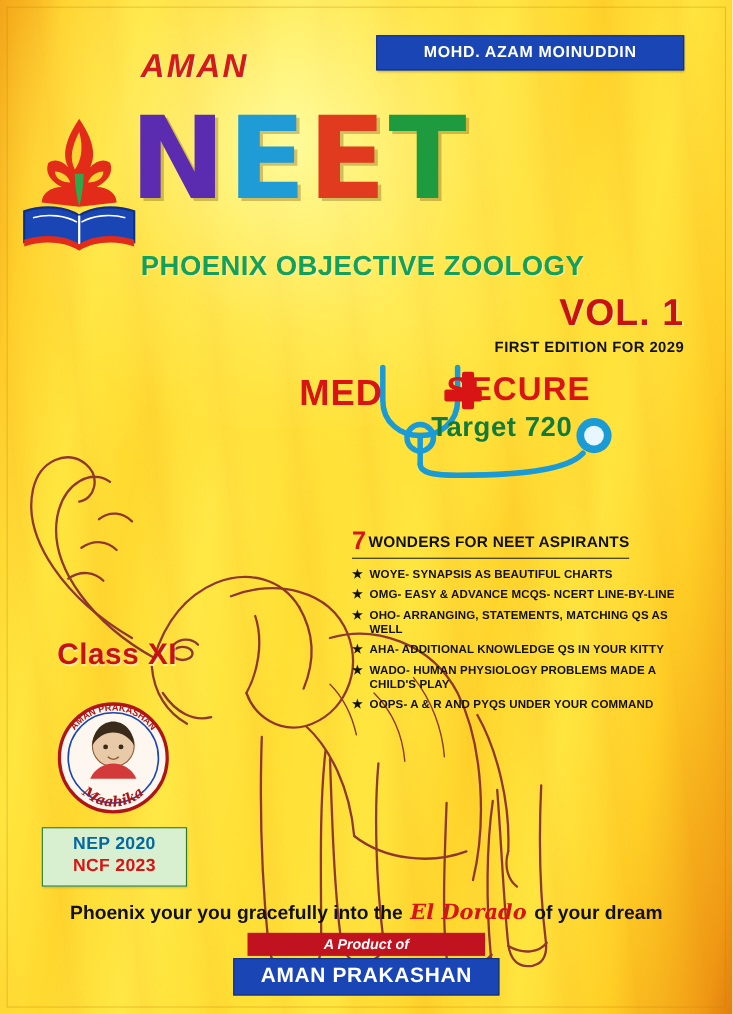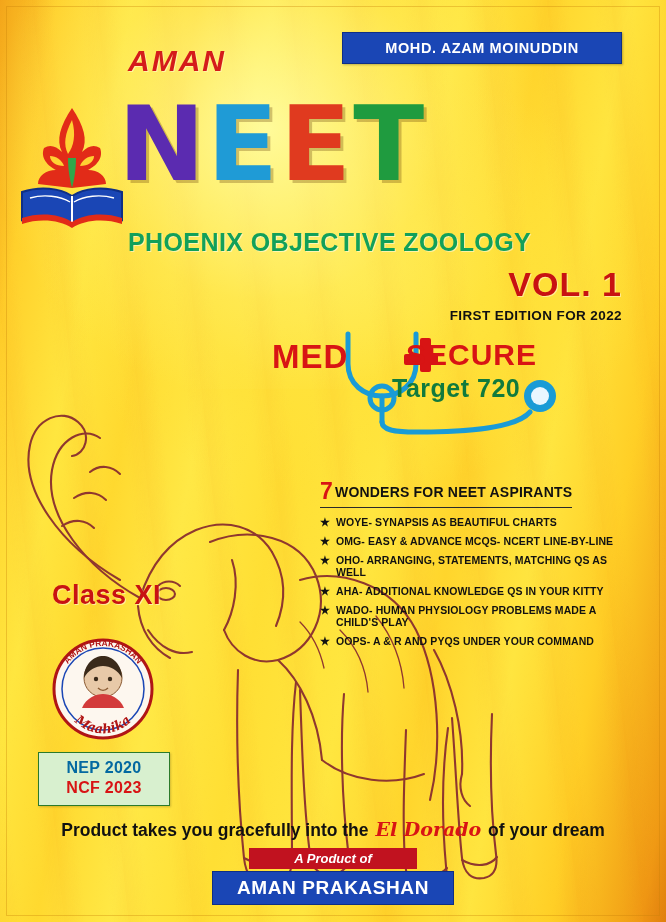--- a/index.html
+++ b/index.html
@@ -311,21 +311,21 @@
     font-style: italic;
     font-family: "DejaVu Serif", serif;
     font-size: 19px;
     padding: 0 2px;
   }
   .product-of {
     position: absolute;
     left: 50%;
     transform: translateX(-50%);
     top: 848px;
-    width: 168px;
+    width: 216px;
     background: #c1121f;
     color: #ffffff;
     text-align: center;
     font-size: 13px;
     font-style: italic;
     font-weight: bold;
     padding: 3px 0;
   }
   .publisher-bar {
     position: absolute;
@@ -418,21 +418,21 @@
     <path d="M6 118 C 24 112, 44 114, 56 122 C 68 114, 88 112, 106 118 L 106 124 C 88 118, 68 120, 56 128 C 44 120, 24 118, 6 124 Z" fill="#e22b18"></path>
   </svg>
 
   <div class="neet-shadow">NEET</div>
   <div class="neet">
     <span class="n">N</span><span class="e1">E</span><span class="e2">E</span><span class="t">T</span>
   </div>
 
   <div class="subtitle">PHOENIX OBJECTIVE ZOOLOGY</div>
   <div class="vol">VOL. 1</div>
-  <div class="edition">FIRST EDITION FOR 2022</div>
+  <div class="edition">FIRST EDITION FOR 2029</div>
 
   <div class="medsecure">
     <svg class="steth" viewBox="0 0 270 112">
       <g fill="none" stroke="#1a9bd6" stroke-width="5" stroke-linecap="round">
         <path d="M18 8 L 18 38 C 18 58, 34 70, 52 70 C 70 70, 86 58, 86 38 L 86 8"></path>
         <path d="M52 70 L 52 96"></path>
         <path d="M52 96 C 52 104, 64 106, 86 106 C 140 106, 186 102, 200 86"></path>
       </g>
       <circle cx="52" cy="72" r="12" fill="none" stroke="#1a9bd6" stroke-width="5"></circle>
       <circle cx="210" cy="70" r="16" fill="#1a9bd6"></circle>
@@ -498,20 +498,20 @@
       <textPath href="#sealBot" startOffset="50%" text-anchor="middle">Maahika</textPath>
     </text>
   </svg>
 
   <div class="nep-badge">
     <div class="line1">NEP 2020</div>
     <div class="line2">NCF 2023</div>
   </div>
 
   <div class="tagline">
-    <span>Product takes you gracefully into the</span>
+    <span>Phoenix your you gracefully into the</span>
     <span class="eldorado">El Dorado</span>
     <span>of your dream</span>
   </div>
 
   <div class="product-of">A Product of</div>
   <div class="publisher-bar">AMAN PRAKASHAN</div>
 </div>
 
 </body></html>

